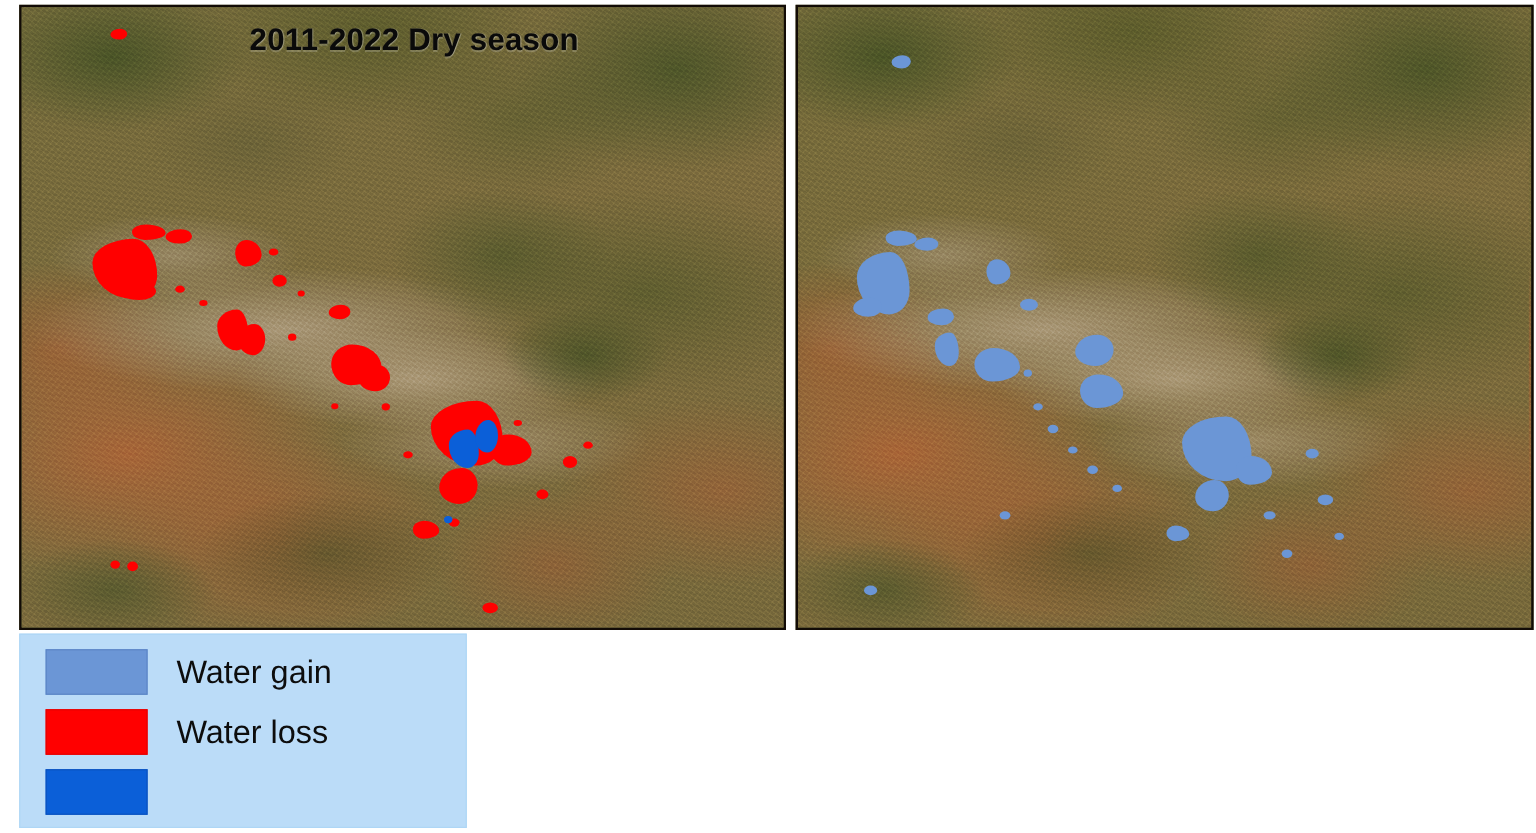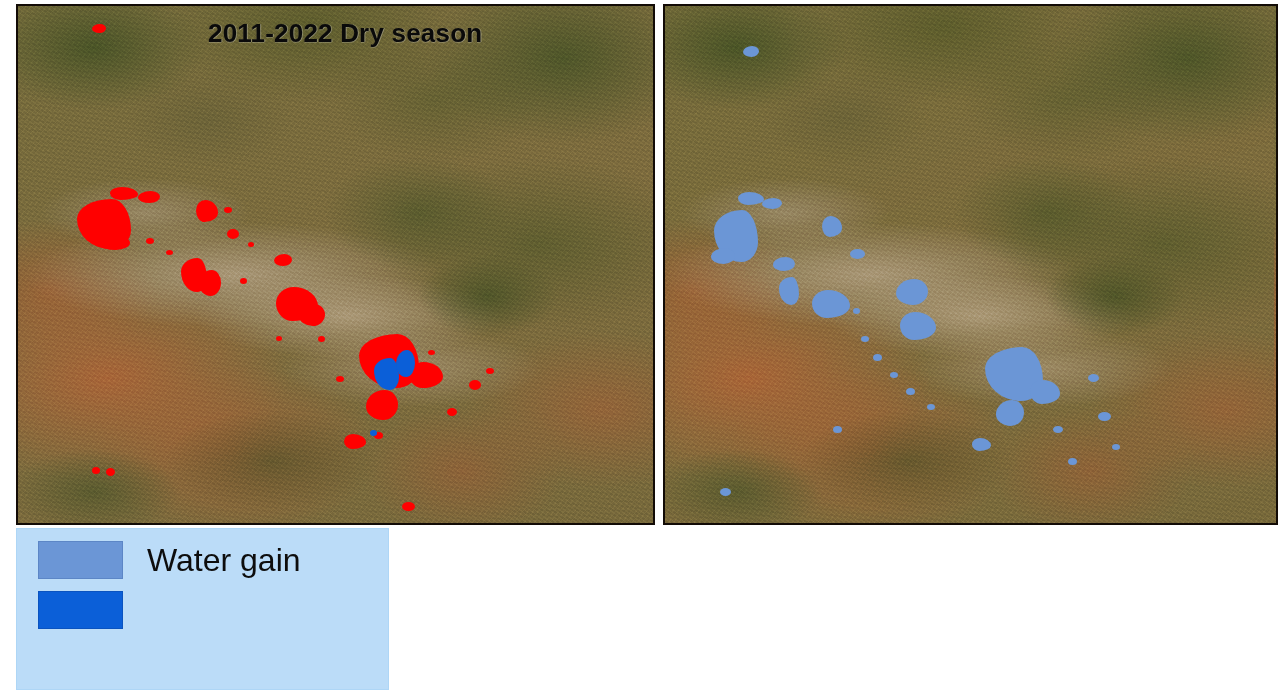--- a/index.html
+++ b/index.html
@@ -135,21 +135,21 @@
     height: 38px;
     margin-left: 21px;
     margin-right: 24px;
     box-sizing: border-box;
     flex: 0 0 auto;
   }
   .sw-gain    { background: #6b96d6; border: 1px solid #5c86c6; }
   .sw-loss    { background: #ff0000; border: 1px solid #e60000; }
   .sw-persist { background: #0b5fd8; border: 1px solid #0a53c0; }
   .legend-label {
-    font-size: 32px;
+    font-size: 27px;
     color: #0d0d0d;
     line-height: 1;
     white-space: nowrap;
   }
 </style>
 </head>
 <body>
 
 <div id="figure">
 
@@ -232,17 +232,21 @@
   </div>
 
   <div class="panel-title" id="title-left">2011-2022 Dry season</div>
 
   <div id="legend">
     <div class="legend-row">
       <div class="legend-swatch sw-gain"></div>
       <div class="legend-label">Water gain</div>
     </div>
     <div class="legend-row">
+      <div class="legend-swatch sw-loss"></div>
+      <div class="legend-label">Water loss</div>
+    </div>
+    <div class="legend-row">
       <div class="legend-swatch sw-persist"></div>
     </div>
   </div>
 
 </div>
 
 </body></html>

